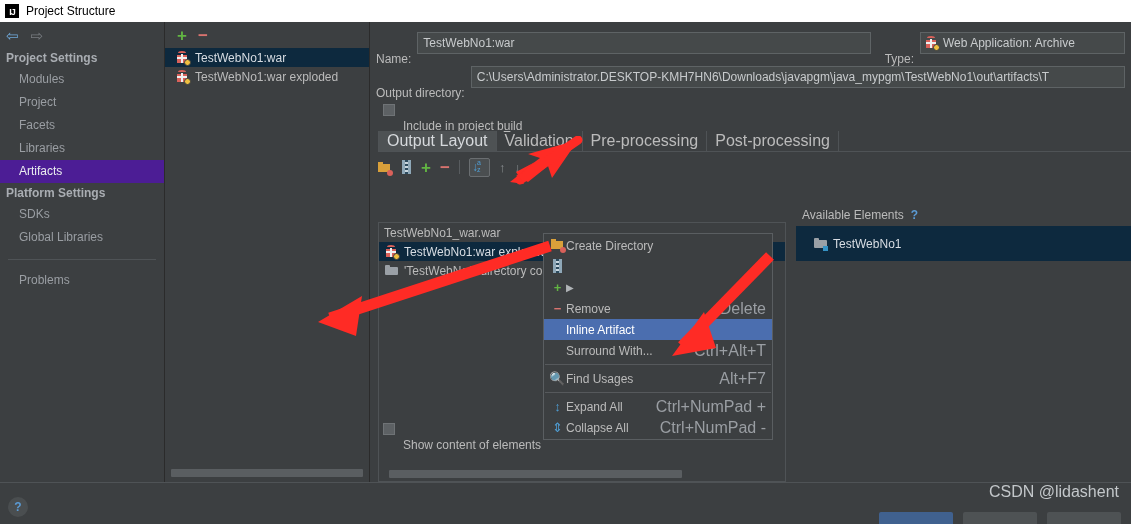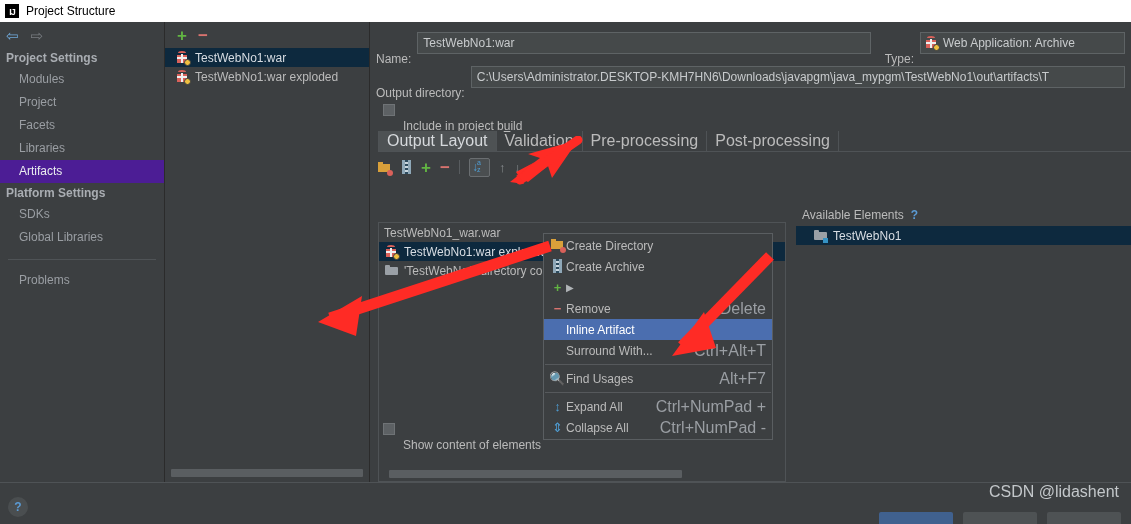--- a/index.html
+++ b/index.html
@@ -159,21 +159,21 @@
   #avail-pane { flex: 1; margin-left: 10px; position: relative; }
   #avail-header {
     display: flex; align-items: center; gap: 7px;
     font-size: 12px; color: #bbbbbb; height: 22px;
     position: absolute; top: -18px; left: 6px;
   }
   .help-q { color: #5b9bd5; font-weight: bold; font-size: 12px; }
   #avail-list { position: absolute; top: 4px; left: 0; right: 0; }
   .avail-row {
     display: flex; align-items: center; gap: 5px;
-    font-size: 12px; color: #bbbbbb; height: 19px; padding-left: 18px;
+    font-size: 12px; color: #bbbbbb; height: 35px; padding-left: 18px;
   }
   .avail-row.selected { background: #0d293e; color: #d8dde3; }
 
   
   #show-content-row {
     position: absolute; left: 13px; bottom: 30px;
     display: flex; align-items: center; gap: 8px;
   }
   #ellipsis-btn {
     margin-left: 8px; width: 18px; height: 15px;
@@ -466,21 +466,20 @@
   <div class="mi">
     <span class="mi-ic">
       <span class="icon-newdir" style="display:inline-block"><span class="tab-t"></span><span class="body"></span><span class="star"></span></span>
     </span>
     <span class="mi-label">Create Directory</span>
   </div>
   <div class="mi">
     <span class="mi-ic">
       <span class="icon-archive" style="display:inline-block"><span class="body"></span><span class="zip"></span></span>
     </span>
-    <span class="mi-label">Create Archive</span>
   </div>
   <div class="mi">
     <span class="mi-ic mi-plus">+</span>
     <span class="submenu-arrow">▶</span>
   </div>
   <div class="mi">
     <span class="mi-ic mi-minus">−</span>
     <span class="mi-label">Remove</span>
     <span class="mi-accel">Delete</span>
   </div>

